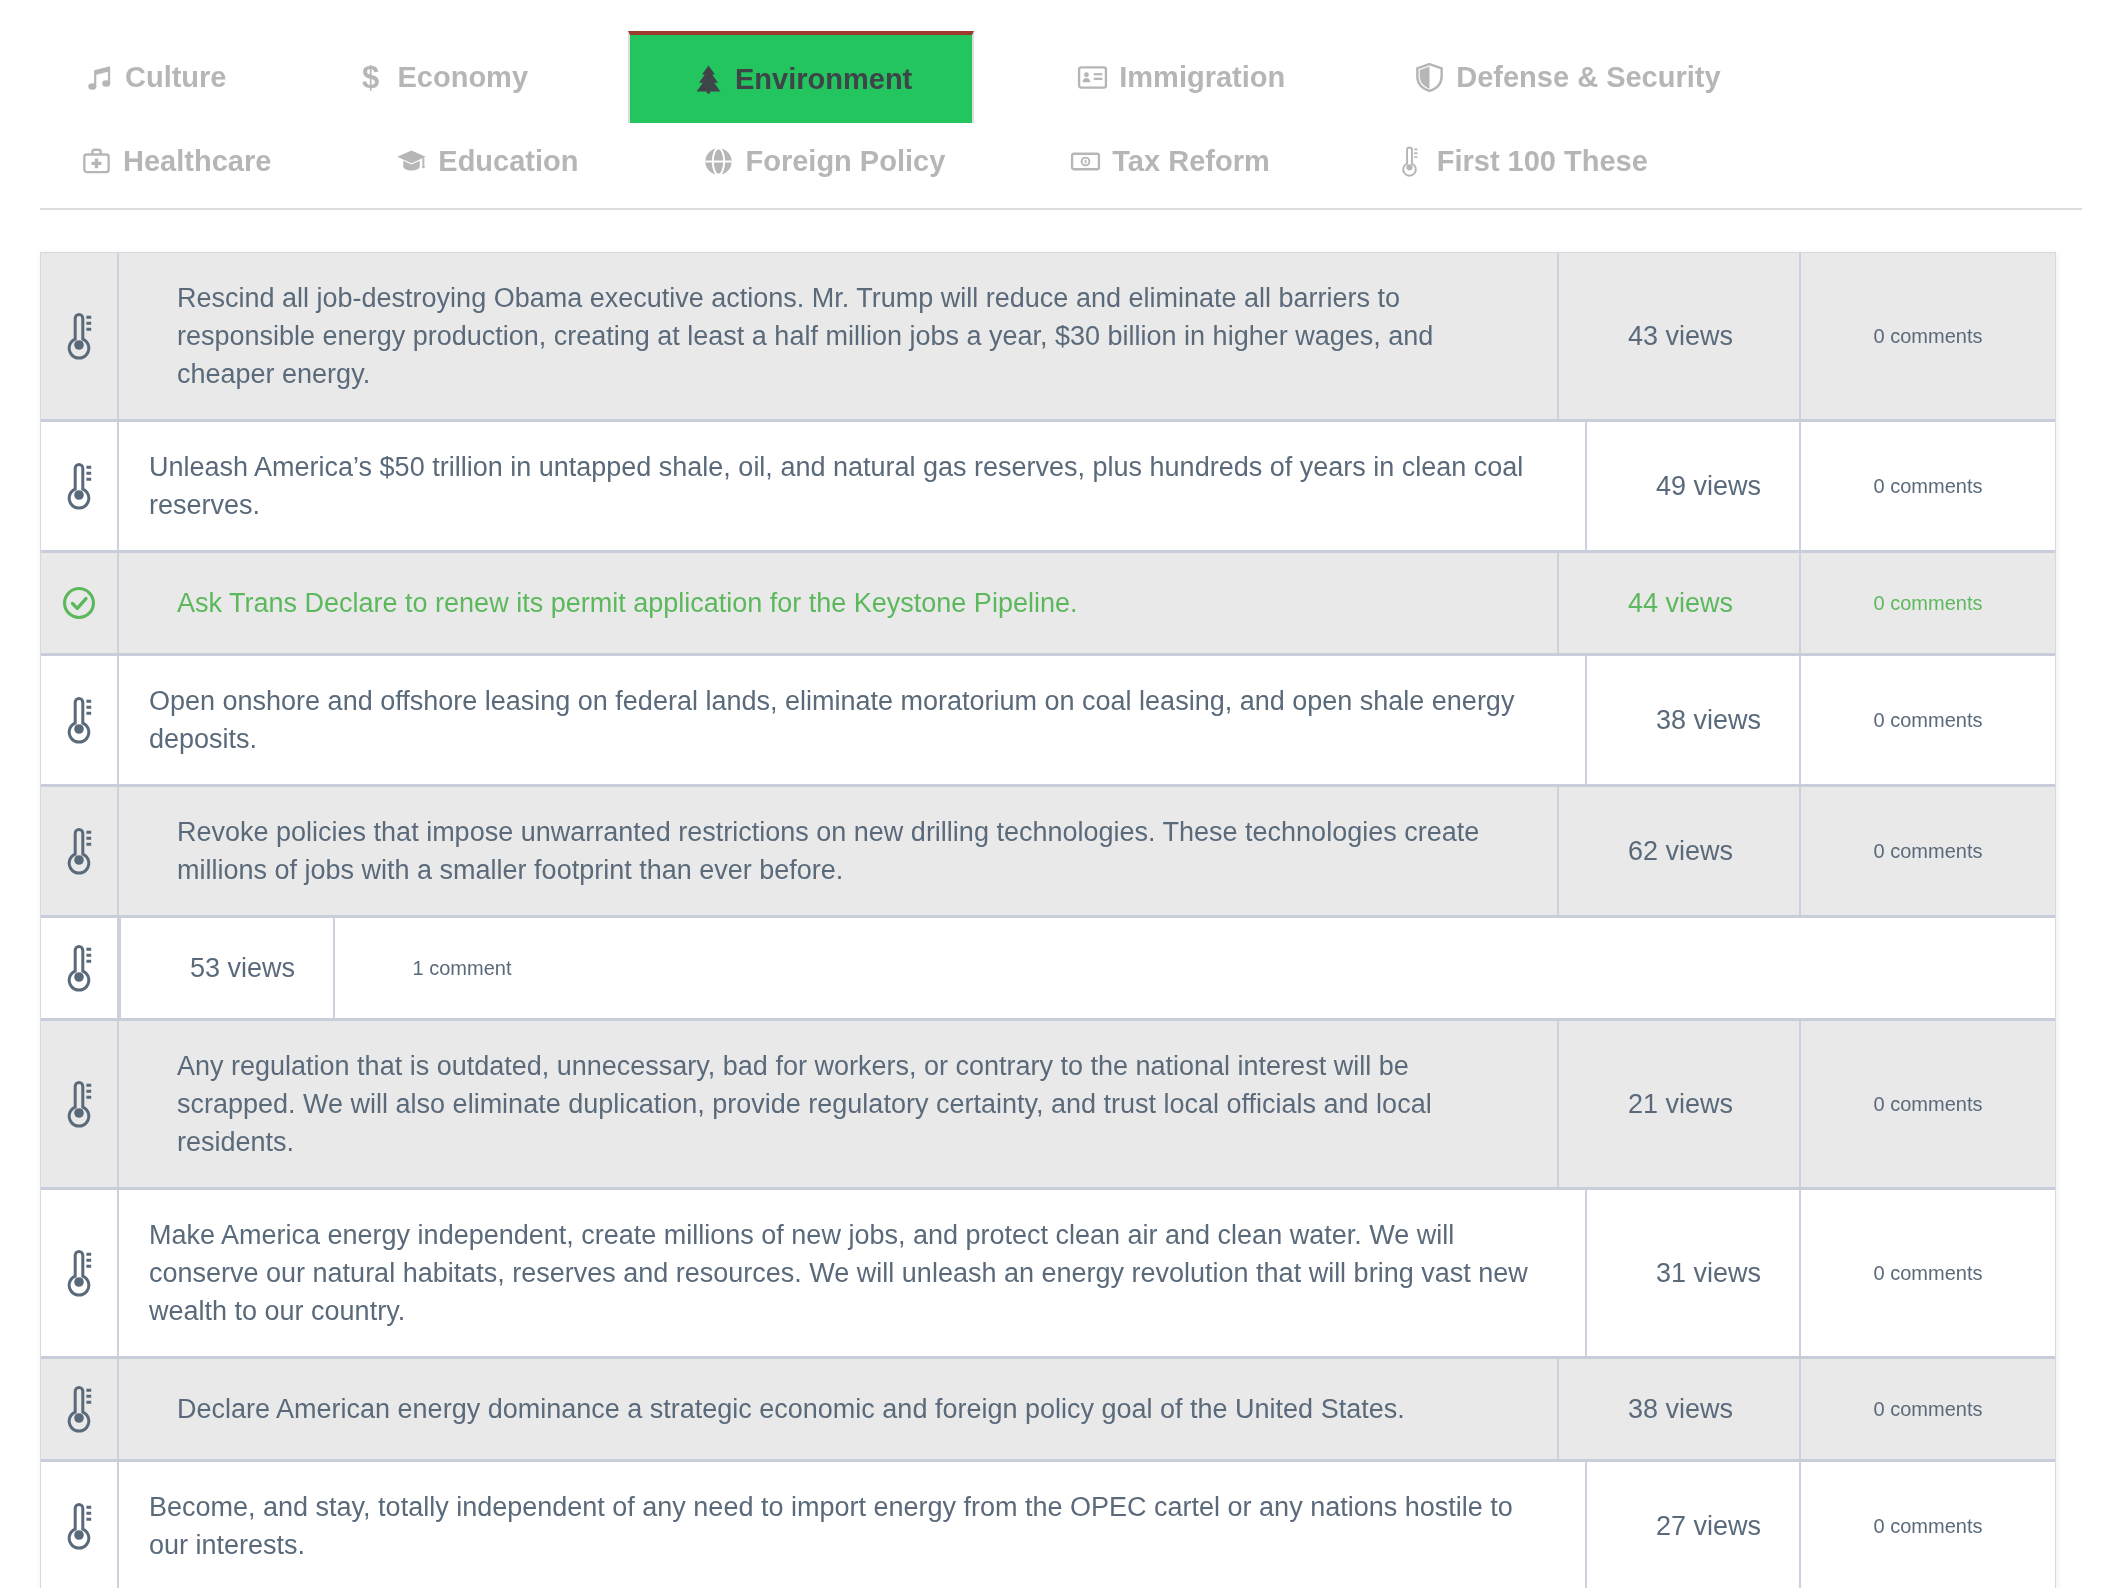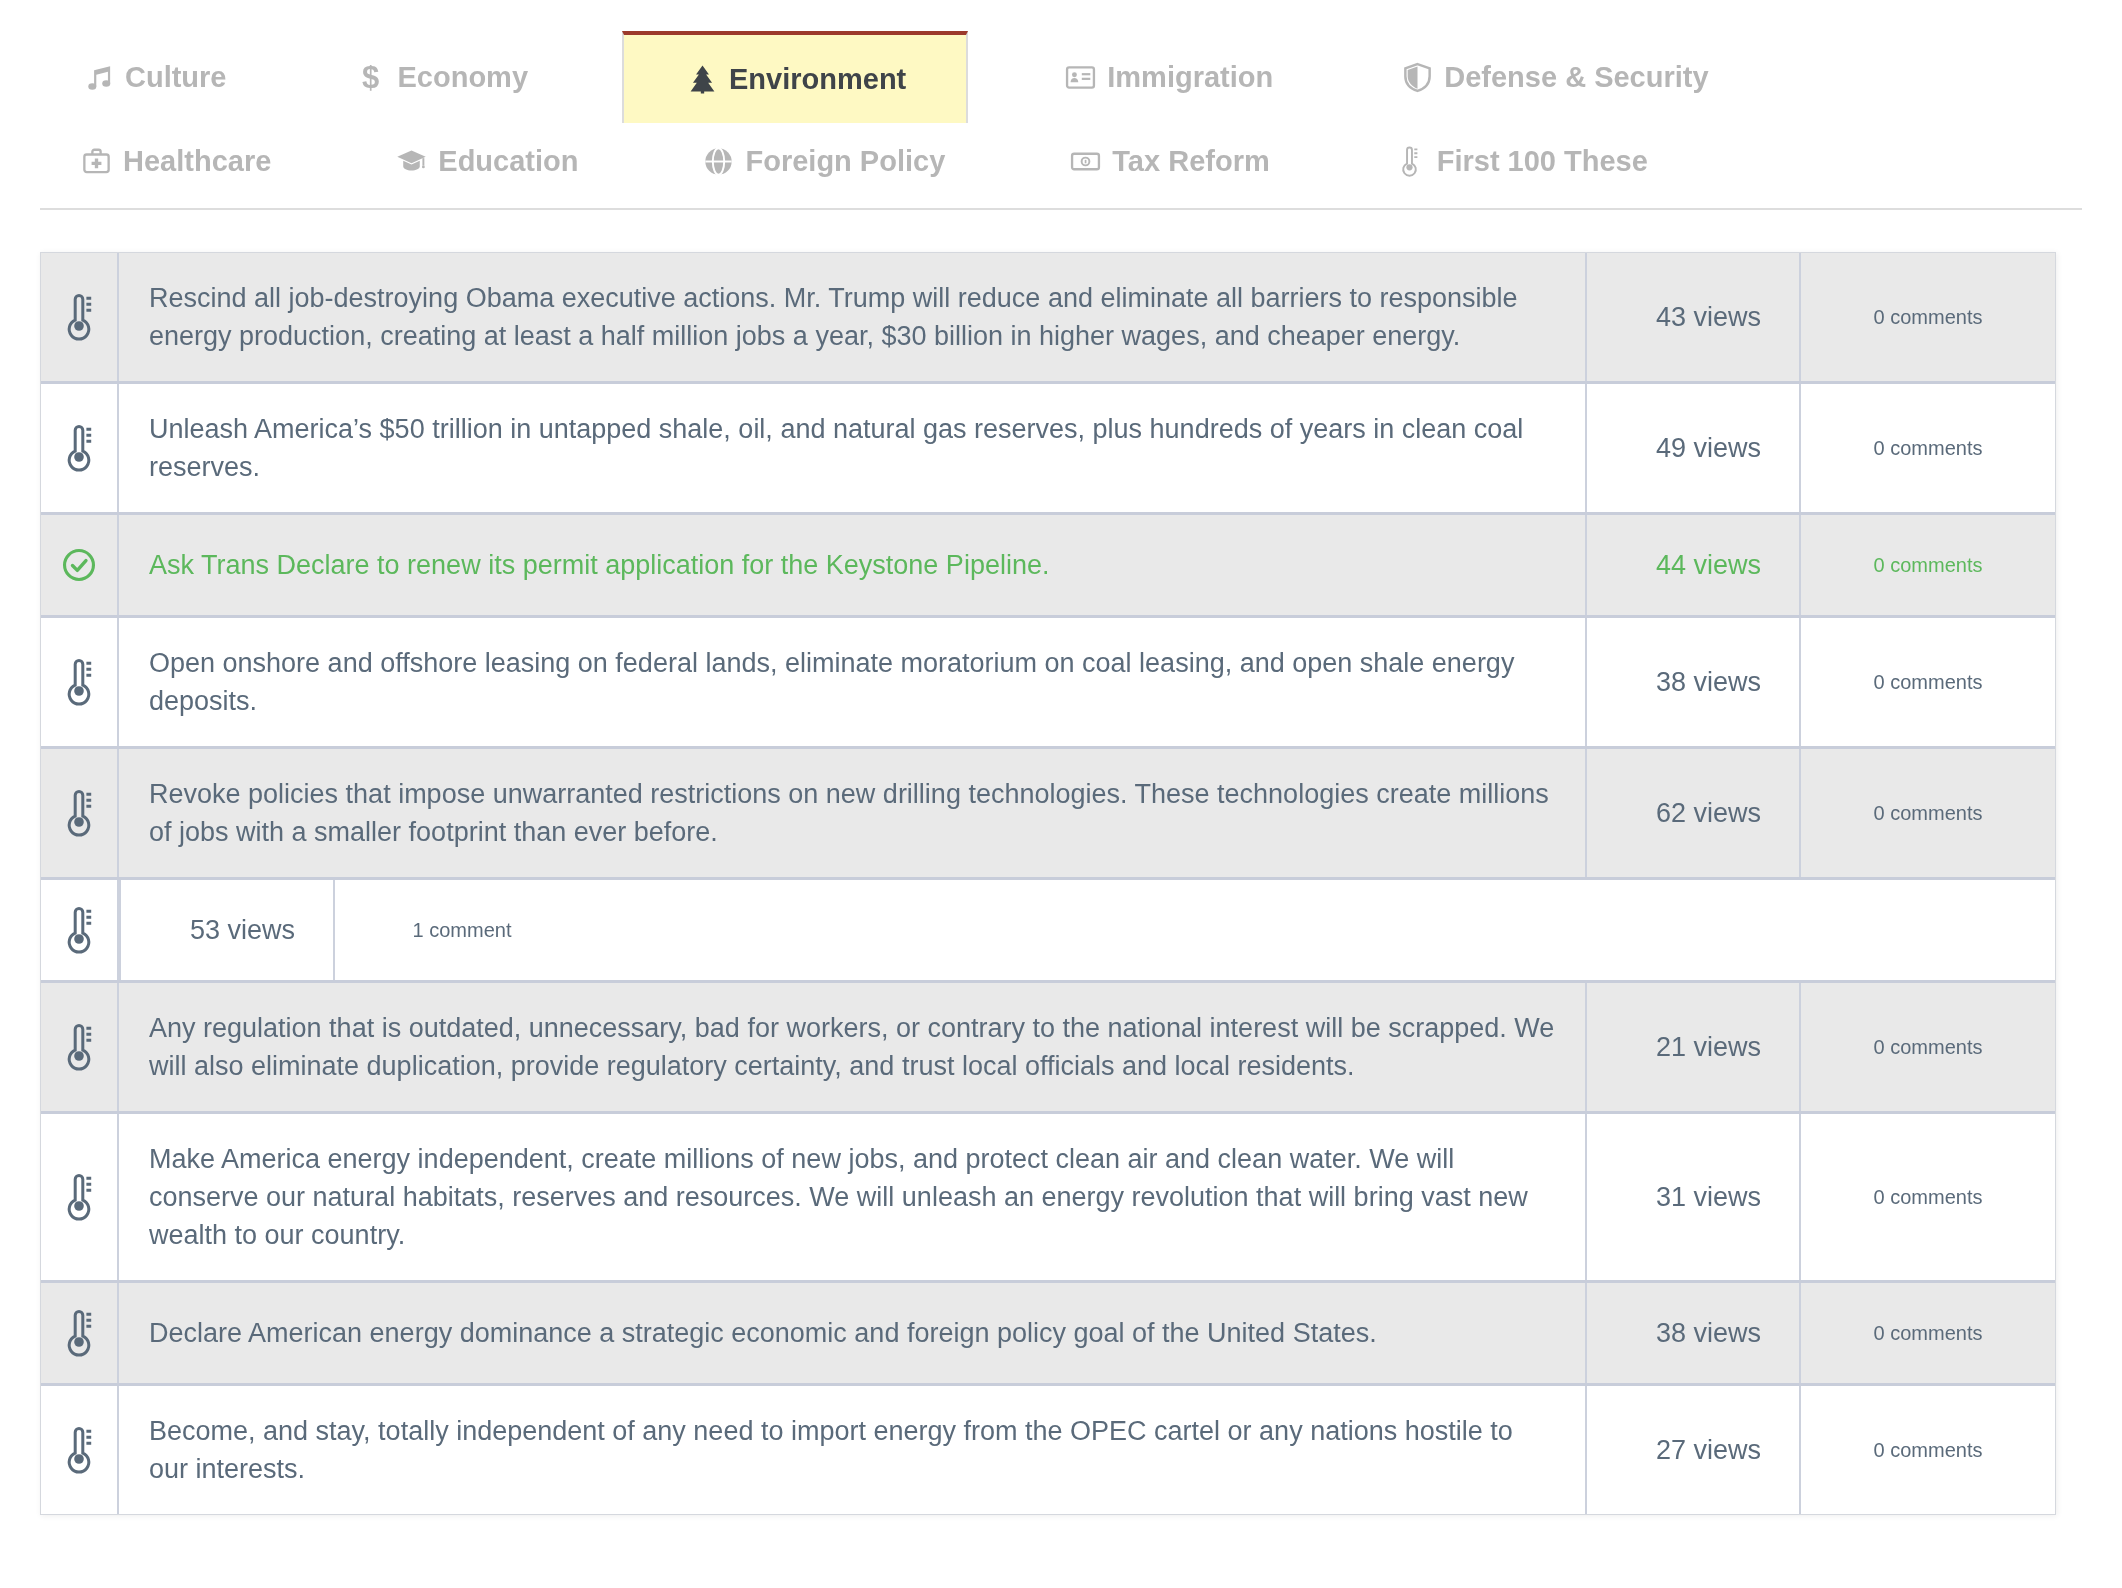--- a/index.html
+++ b/index.html
@@ -16,33 +16,33 @@
   .tab{
     display:flex;align-items:center;padding:0 40px;cursor:pointer;
     font-size:29px;font-weight:700;color:#b6b6b6;white-space:nowrap;
     box-sizing:border-box;
   }
   .tabrow.r2 .tab{padding:0 38px;}
   .tab .ticon{display:inline-flex;align-items:center;justify-content:center;width:36px;margin-right:9px;}
   .tab .ticon svg{width:31px;height:31px;fill:currentColor;}
   .tab .ticon.narrow svg{width:17px;height:31px;}
   .tab.active{
-    background:#fef9c3;color:#3f4449;
+    background:#22c55e;color:#3f4449;
     border-top:4px solid #9c3a2b;border-left:2px solid #dcdcdc;border-right:2px solid #dcdcdc;
-    padding:0 60px;margin:0 8px;
+    padding:0 60px;margin:0 14px;
   }
   
   .ptable{
     margin:42px 66px 0 40px;
     border:1px solid #d5d8de;
     box-shadow:1px 1px 6px rgba(0,0,0,0.07);
   }
   .trow{display:flex;align-items:stretch;min-height:100px;border-bottom:3px solid #c8cdda;background:#ffffff;}
   .trow:last-child{border-bottom:none;}
-  .trow.alt{background:#e9e9e9;}
+  .trow.alt{background:#e9e9e9;gap:28px;}
   .cell{display:flex;align-items:center;box-sizing:border-box;color:#5a6a7a;}
   .c-icon{flex:0 0 78px;justify-content:center;border-right:2px solid #ccd1dd;}
   .c-icon svg{fill:currentColor;}
   .c-icon .thermo{width:26px;height:48px;}
   .c-icon .checkc{width:34px;height:34px;}
   .c-text{
     flex:1 1 auto;padding:26px 28px 26px 30px;
     font-size:27px;line-height:38px;
   }
   .c-views{flex:0 0 214px;justify-content:center;border-left:2px solid #ccd1dd;font-size:27px;text-align:left;padding-left:31px;}

